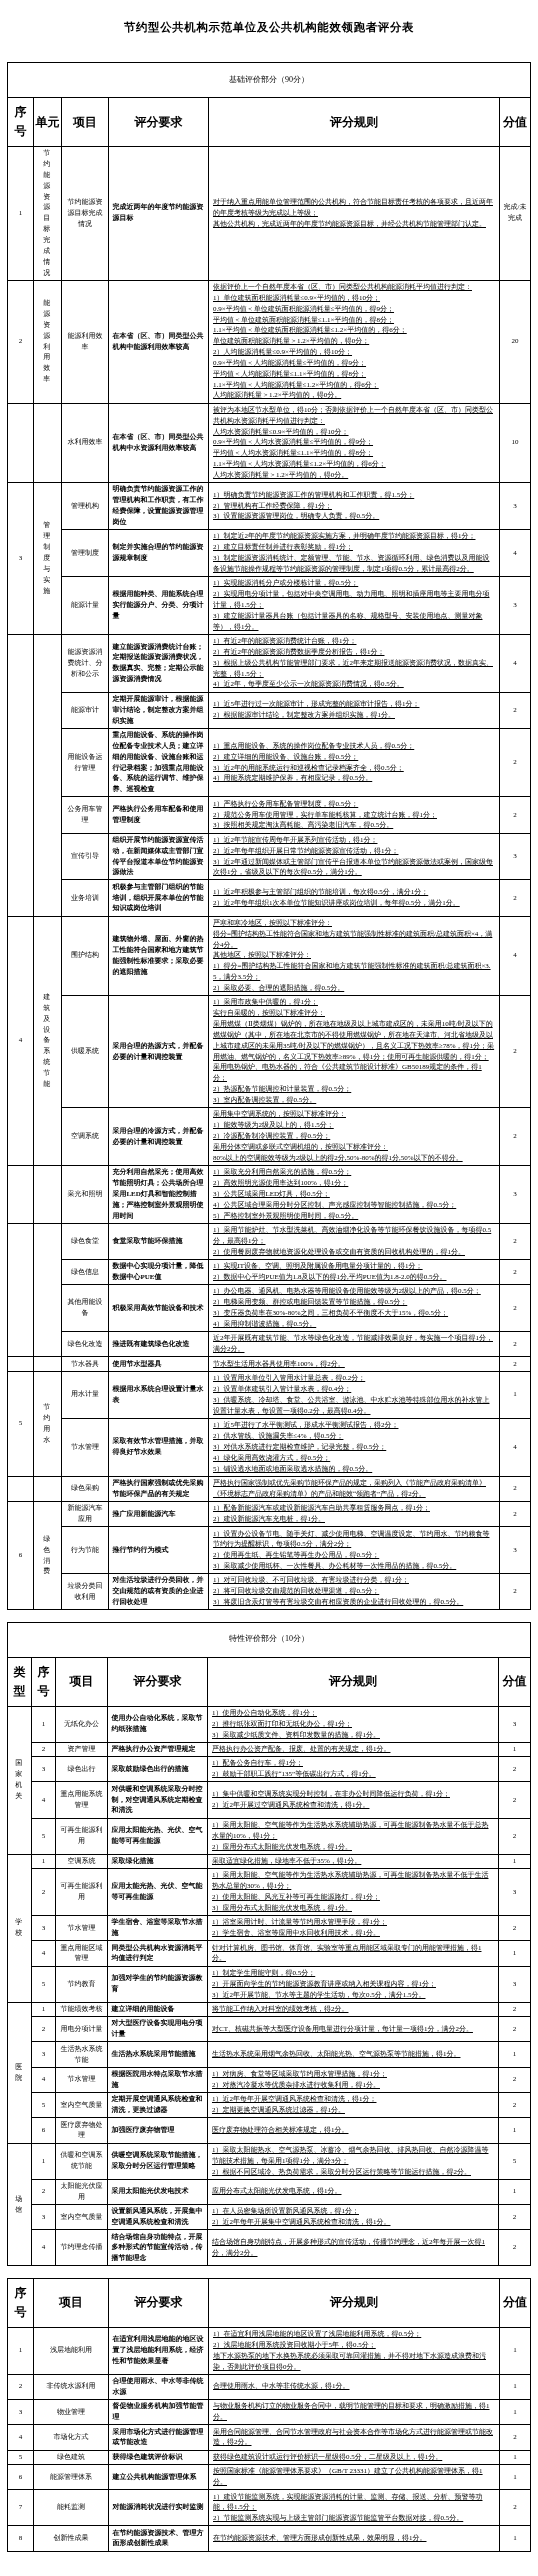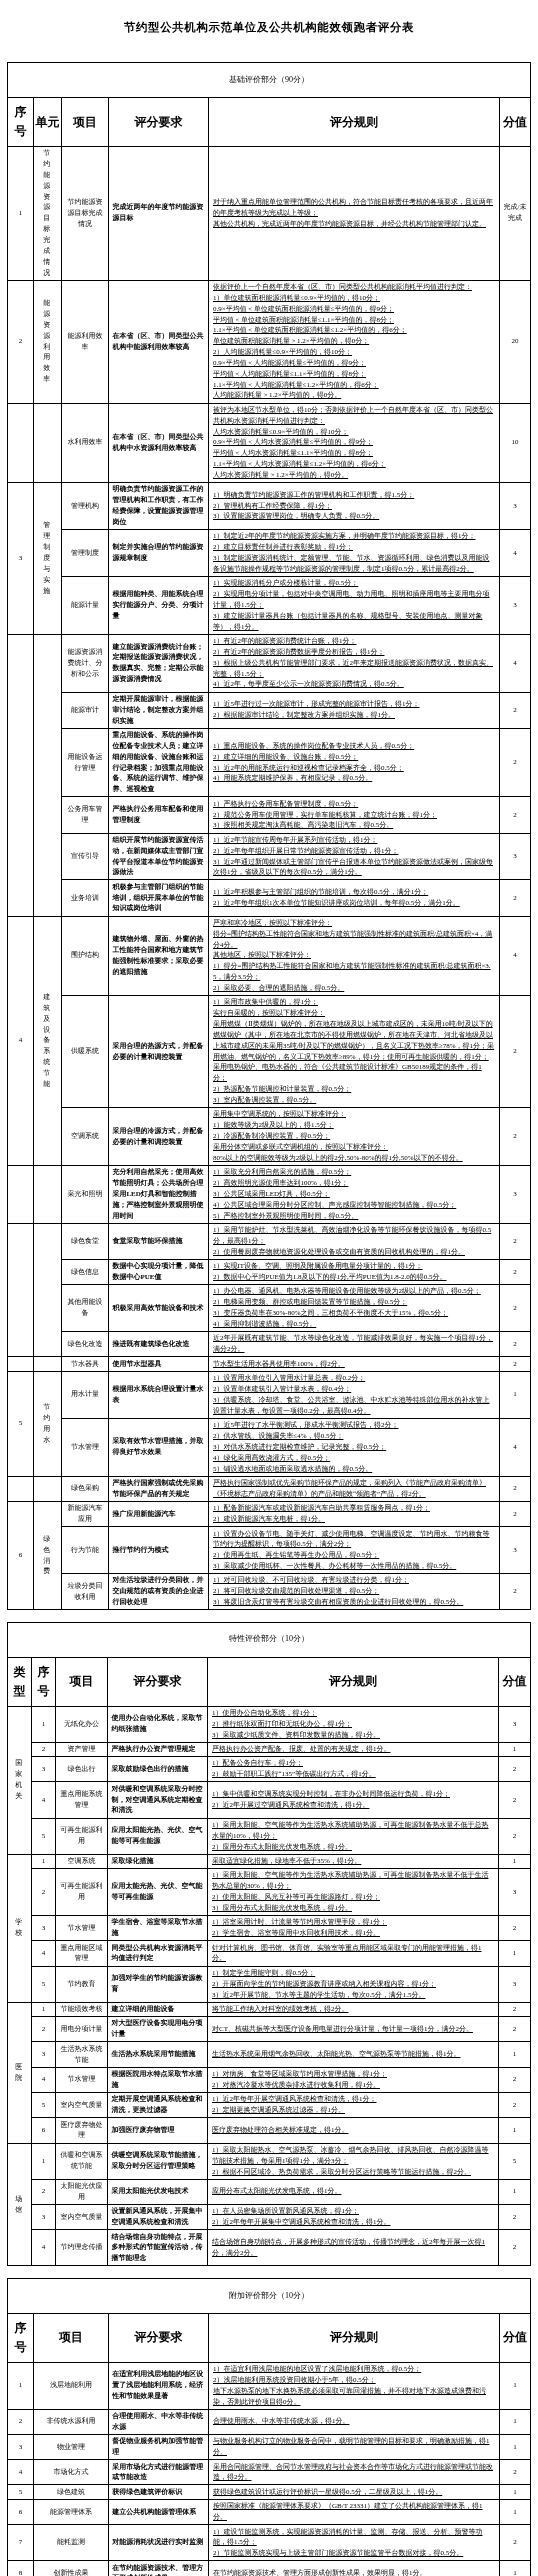--- a/index.html
+++ b/index.html
@@ -484,23 +484,20 @@
       <table>
         <colgroup>
           <col style="width: 26px;">
           <col style="width: 75px;">
           <col style="width: 100px;">
           <col style="width: 291px;">
           <col style="width: 31px;">
         </colgroup>
         <tbody>
           <tr>
-            <td colspan="5" class="band">附加评价部分（10分）</td>
-          </tr>
-          <tr>
             <td class="hdr">序号</td>
             <td class="hdr">项目</td>
             <td class="hdr">评分要求</td>
             <td class="hdr">评分规则</td>
             <td class="hdr">分值</td>
           </tr>
           <tr>
             <td class="num">1</td>
             <td class="project">浅层地能利用</td>
             <td class="req">在适宜利用浅层地能的地区设置了浅层地能利用系统，经济性和节能效果显著</td>

